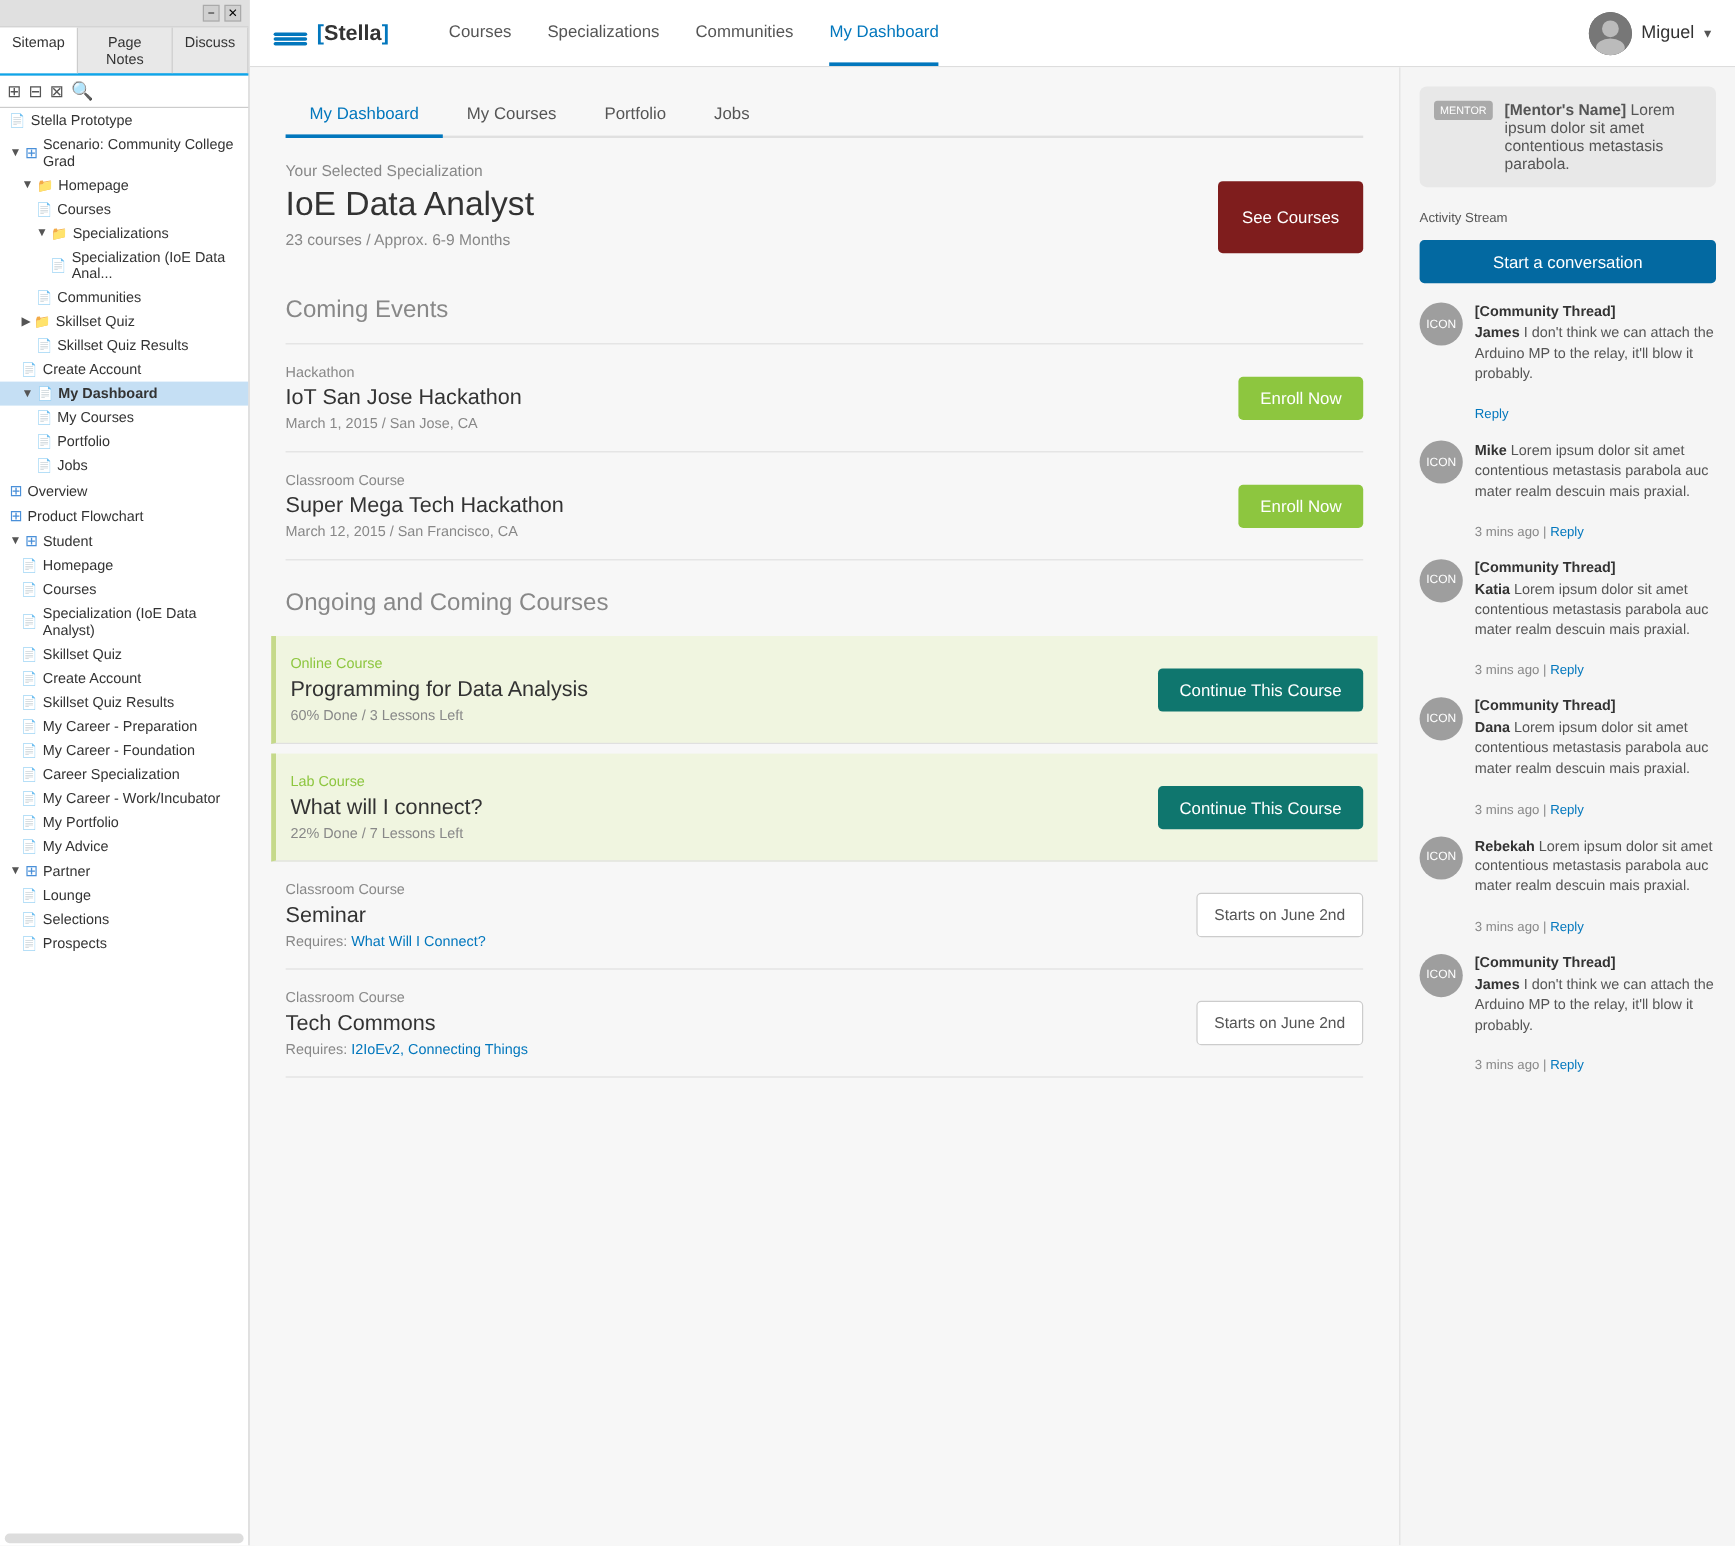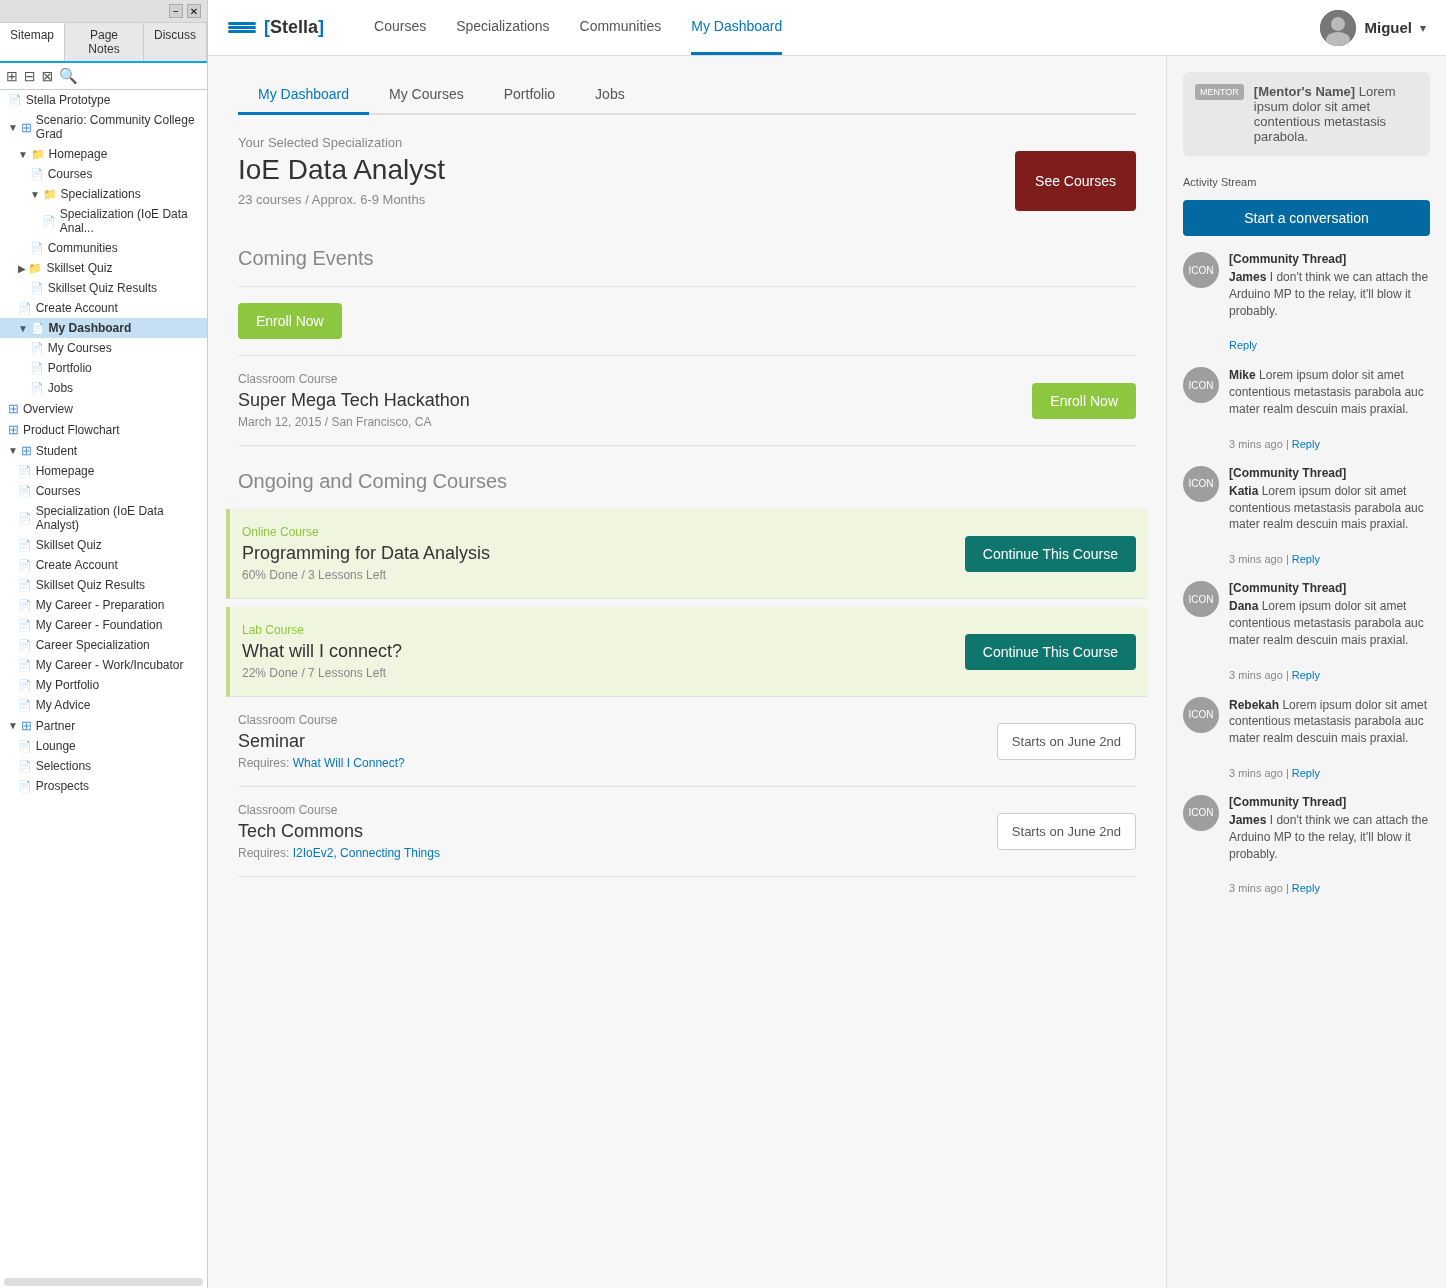--- a/index.html
+++ b/index.html
@@ -81,39 +81,39 @@
       background: #fff;
       border-bottom: 1px solid #ddd;
       display: flex;
       align-items: center;
       padding: 0 20px;
       height: 56px;
       gap: 30px;
     }
     #logo {
       display: flex;
-      align-items: center;
+      align-items: flex-end;
       gap: 8px;
       margin-right: 20px;
     }
     .cisco-logo {
       display: flex;
       flex-direction: column;
       gap: 2px;
     }
     .cisco-bars { display: flex; flex-direction: column; gap: 1px; }
     .cisco-bar { width: 28px; height: 3px; background: #0277bd; border-radius: 2px; }
     .brand-name { font-size: 18px; font-weight: bold; color: #333; }
     .bracket { color: #0277bd; }
     .nav-links { display: flex; gap: 30px; flex: 1; }
     .nav-link { color: #555; text-decoration: none; font-size: 14px; cursor: pointer; padding: 18px 0; border-bottom: 3px solid transparent; }
     .nav-link.active { color: #0277bd; border-bottom: 3px solid #0277bd; }
     #user-area { display: flex; align-items: center; gap: 8px; margin-left: auto; }
     .user-avatar { width: 36px; height: 36px; border-radius: 50%; background: #666; display: flex; align-items: center; justify-content: center; color: white; font-size: 18px; overflow: hidden; }
-    .user-name { font-size: 15px; color: #333; font-weight: bold; }
+    .user-name { font-size: 15px; color: #333; font-weight: normal; }
     .dropdown-arrow { color: #555; font-size: 12px; cursor: pointer; }
 
     
     #content {
       display: flex;
       flex: 1;
       overflow: hidden;
     }
     #main-content {
       flex: 1;
@@ -556,20 +556,29 @@
           </div>
         </div>
         <button class="see-courses-btn">See Courses</button>
       </div>
 
       <div>
         <div class="section-heading">Coming Events</div>
         <hr class="divider">
 
         <div class="event-row">
+          <div>
+            <div class="event-type">Hackathon</div>
+            <div class="event-title">IoT San Jose Hackathon</div>
+            <div class="event-meta">
+              <span>March 1, 2015</span>
+              <span> / </span>
+              <span>San Jose, CA</span>
+            </div>
+          </div>
           <button class="enroll-btn">Enroll Now</button>
         </div>
 
         <div class="event-row">
           <div>
             <div class="event-type">Classroom Course</div>
             <div class="event-title">Super Mega Tech Hackathon</div>
             <div class="event-meta">
               <span>March 12, 2015</span>
               <span> / </span>

